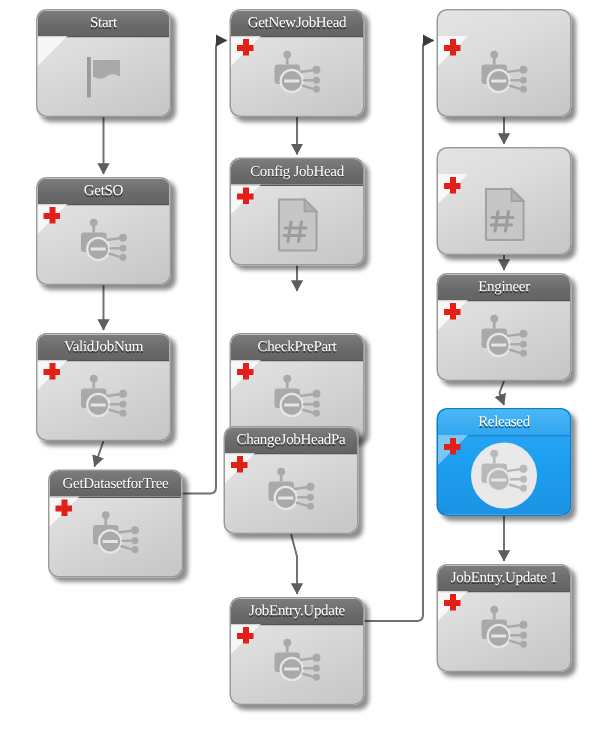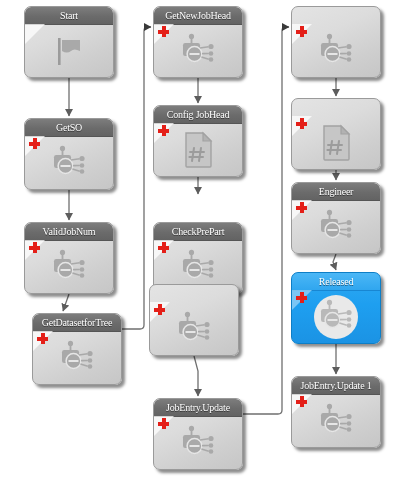--- a/index.html
+++ b/index.html
@@ -276,20 +276,21 @@
                 <line x1="22" y1="15" x2="30.6" y2="13.8"></line>
                 <line x1="24" y1="20.6" x2="30.8" y2="20.5"></line>
                 <line x1="23.4" y1="24" x2="30.8" y2="26.2"></line>
               </g>
             </svg>
           </div>
         </div>
         <div class="plus"></div>
       </div>
       <div class="node" style="left: 137px; top: 284px;">
+        <div class="hdr">ChangeJobHeadPa</div>
         <div class="fold"></div>
         <div class="body">
           <div style="position: relative; line-height: 0;">
             <svg class="ico" width="40" height="36" viewBox="0 0 40 36">
               <circle cx="13.5" cy="3.4" r="2.6" fill="#a9a9a9"></circle>
               <rect x="12.6" y="5" width="1.8" height="5" fill="#a9a9a9"></rect>
               <rect x="5" y="10" width="17" height="13" rx="2.2" fill="#a9a9a9"></rect>
               <circle cx="16.5" cy="21" r="7.4" fill="#a9a9a9" stroke="#e6e6e6" stroke-width="1.5"></circle>
               <rect x="11.5" y="20" width="10" height="2" fill="#e6e6e6"></rect>
               <g fill="#a9a9a9">

